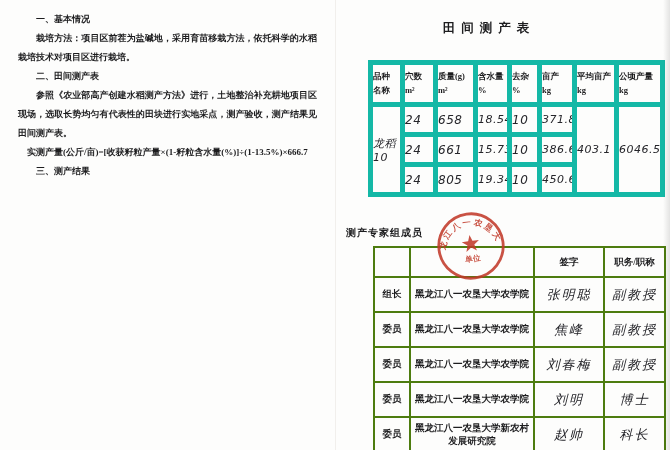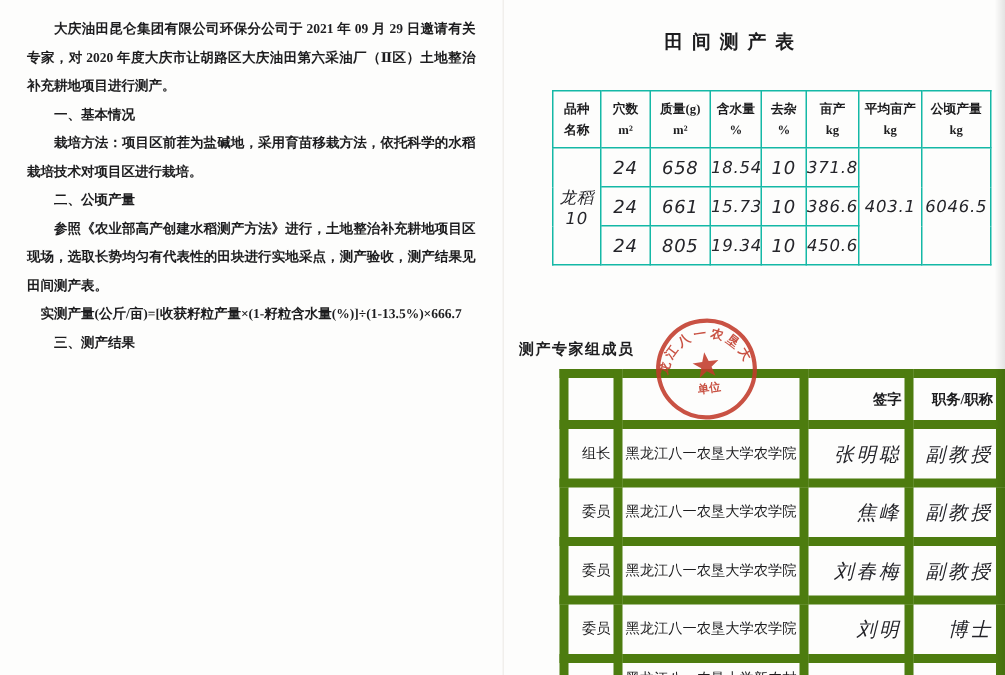--- a/index.html
+++ b/index.html
@@ -17,50 +17,49 @@
   .uline{border-bottom:1px solid #222;padding:0 3px;}
   .hwt{font-family:"DejaVu Sans",sans-serif;font-style:italic;font-weight:500;font-size:11px;
        letter-spacing:1px;color:#26262a;}
 
   
   .page-r{position:absolute;left:335px;top:0;width:307px;height:450px;border-left:1px solid #f1efec;box-sizing:border-box;}
   .ft-title{text-align:center;font-size:12.5px;font-weight:bold;letter-spacing:6px;margin-top:20px;}
 
   table{border-collapse:collapse;}
   .ftable{position:absolute;left:32px;top:60px;width:292px;table-layout:fixed;}
-  .ftable td{border:1px solid #14b8a6;text-align:center;vertical-align:middle;padding:0;overflow:hidden;}
+  .ftable td{border:5px solid #14b8a6;text-align:left;vertical-align:middle;padding:0;overflow:hidden;}
   .ftable .fhead td{height:37px;font-size:8.5px;font-weight:bold;line-height:1.55;}
   .ftable .frow td{height:25px;}
   .hw{font-family:"DejaVu Sans",sans-serif;font-style:italic;font-weight:400;font-size:12px;
       color:#25252a;letter-spacing:0.5px;}
   .hw-sm{font-size:11px;}
 
   .exp-label{position:absolute;left:10px;top:226px;font-size:10px;font-weight:bold;letter-spacing:1px;}
   .etable{position:absolute;left:37px;top:246px;width:291px;table-layout:fixed;}
-  .etable td{border:6px solid #4d7c0f;text-align:right;vertical-align:middle;padding:1px 2px;overflow:hidden;}
+  .etable td{border:2px solid #4d7c0f;text-align:center;vertical-align:middle;padding:1px 2px;overflow:hidden;}
   .etable .ehead td{height:26px;font-size:9.5px;font-weight:bold;}
-  .etable .erow td{height:31px;font-size:9.5px;font-weight:normal;}
+  .etable .erow td{height:31px;font-size:9.5px;font-weight:bold;}
   .etable td.sig{font-family:Liberation Sans, sans-serif;font-style:italic;font-weight:500;font-size:13px;letter-spacing:2px;color:#232328;}
 
   .stamp{position:absolute;left:100px;top:211px;width:70px;height:70px;opacity:0.88;
          transform:rotate(-8deg);z-index:3;pointer-events:none;}
 </style>
 </head>
 <body>
 
 <div id="canvas">
 
   <div class="page-l">
 
-    <p>大庆油田昆仑集团有限公司环保分公司于 2021 年 09 月 29 日邀请有关专家，对 2020 年度大庆市让胡路区大庆油田第六采油厂（Ⅱ区）土地整治补充耕地项目进行测产。</p>
 
     <p class="head">一、基本情况</p>
     <p>栽培方法：项目区前茬为盐碱地，采用育苗移栽方法，依托科学的水稻栽培技术对项目区进行栽培。</p>
 
-    <p class="head">二、公顷产量</p>
+    <p class="head">二、田间测产表</p>
     <p>参照《农业部高产创建水稻测产方法》进行，土地整治补充耕地项目区现场，选取长势均匀有代表性的田块进行实地采点，测产验收，测产结果见田间测产表。</p>
     <p class="formula">实测产量(公斤/亩)=[收获籽粒产量×(1-籽粒含水量(%)]÷(1-13.5%)×666.7</p>
 
     <p class="head">三、测产结果</p>
   </div>
 
   <div class="page-r">
     <div class="ft-title">田间测产表</div>
 
     <table class="ftable">

